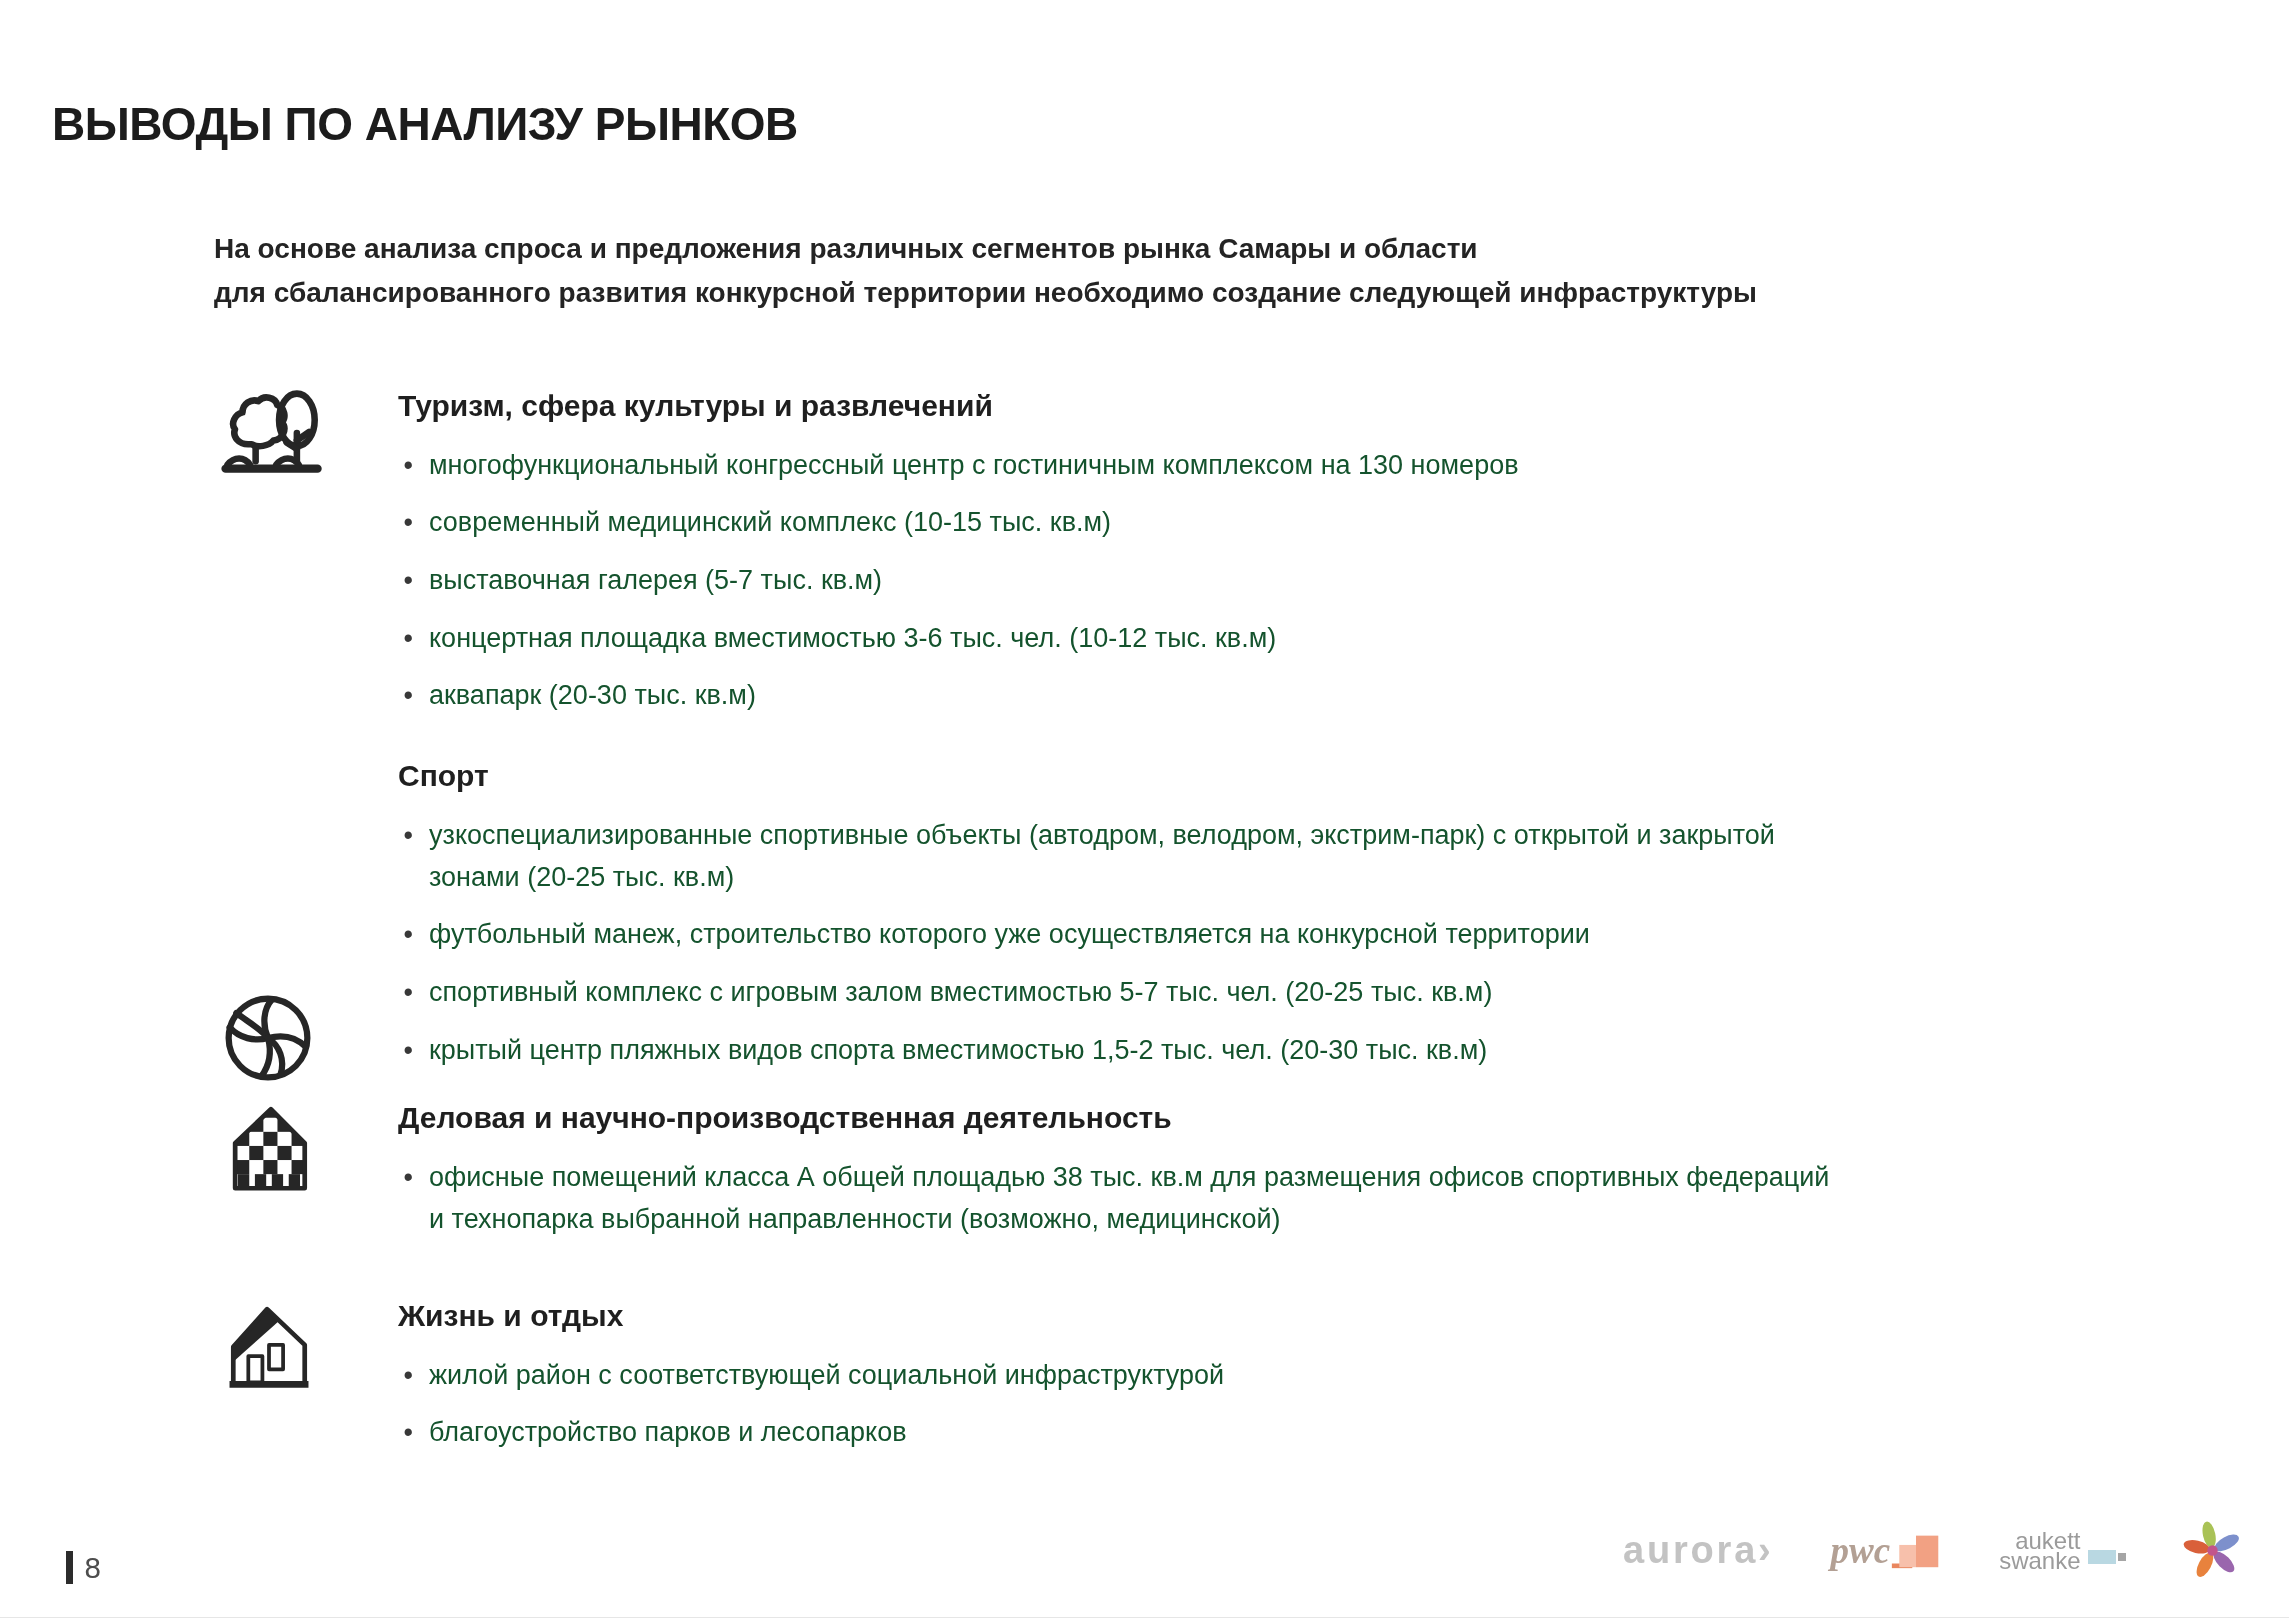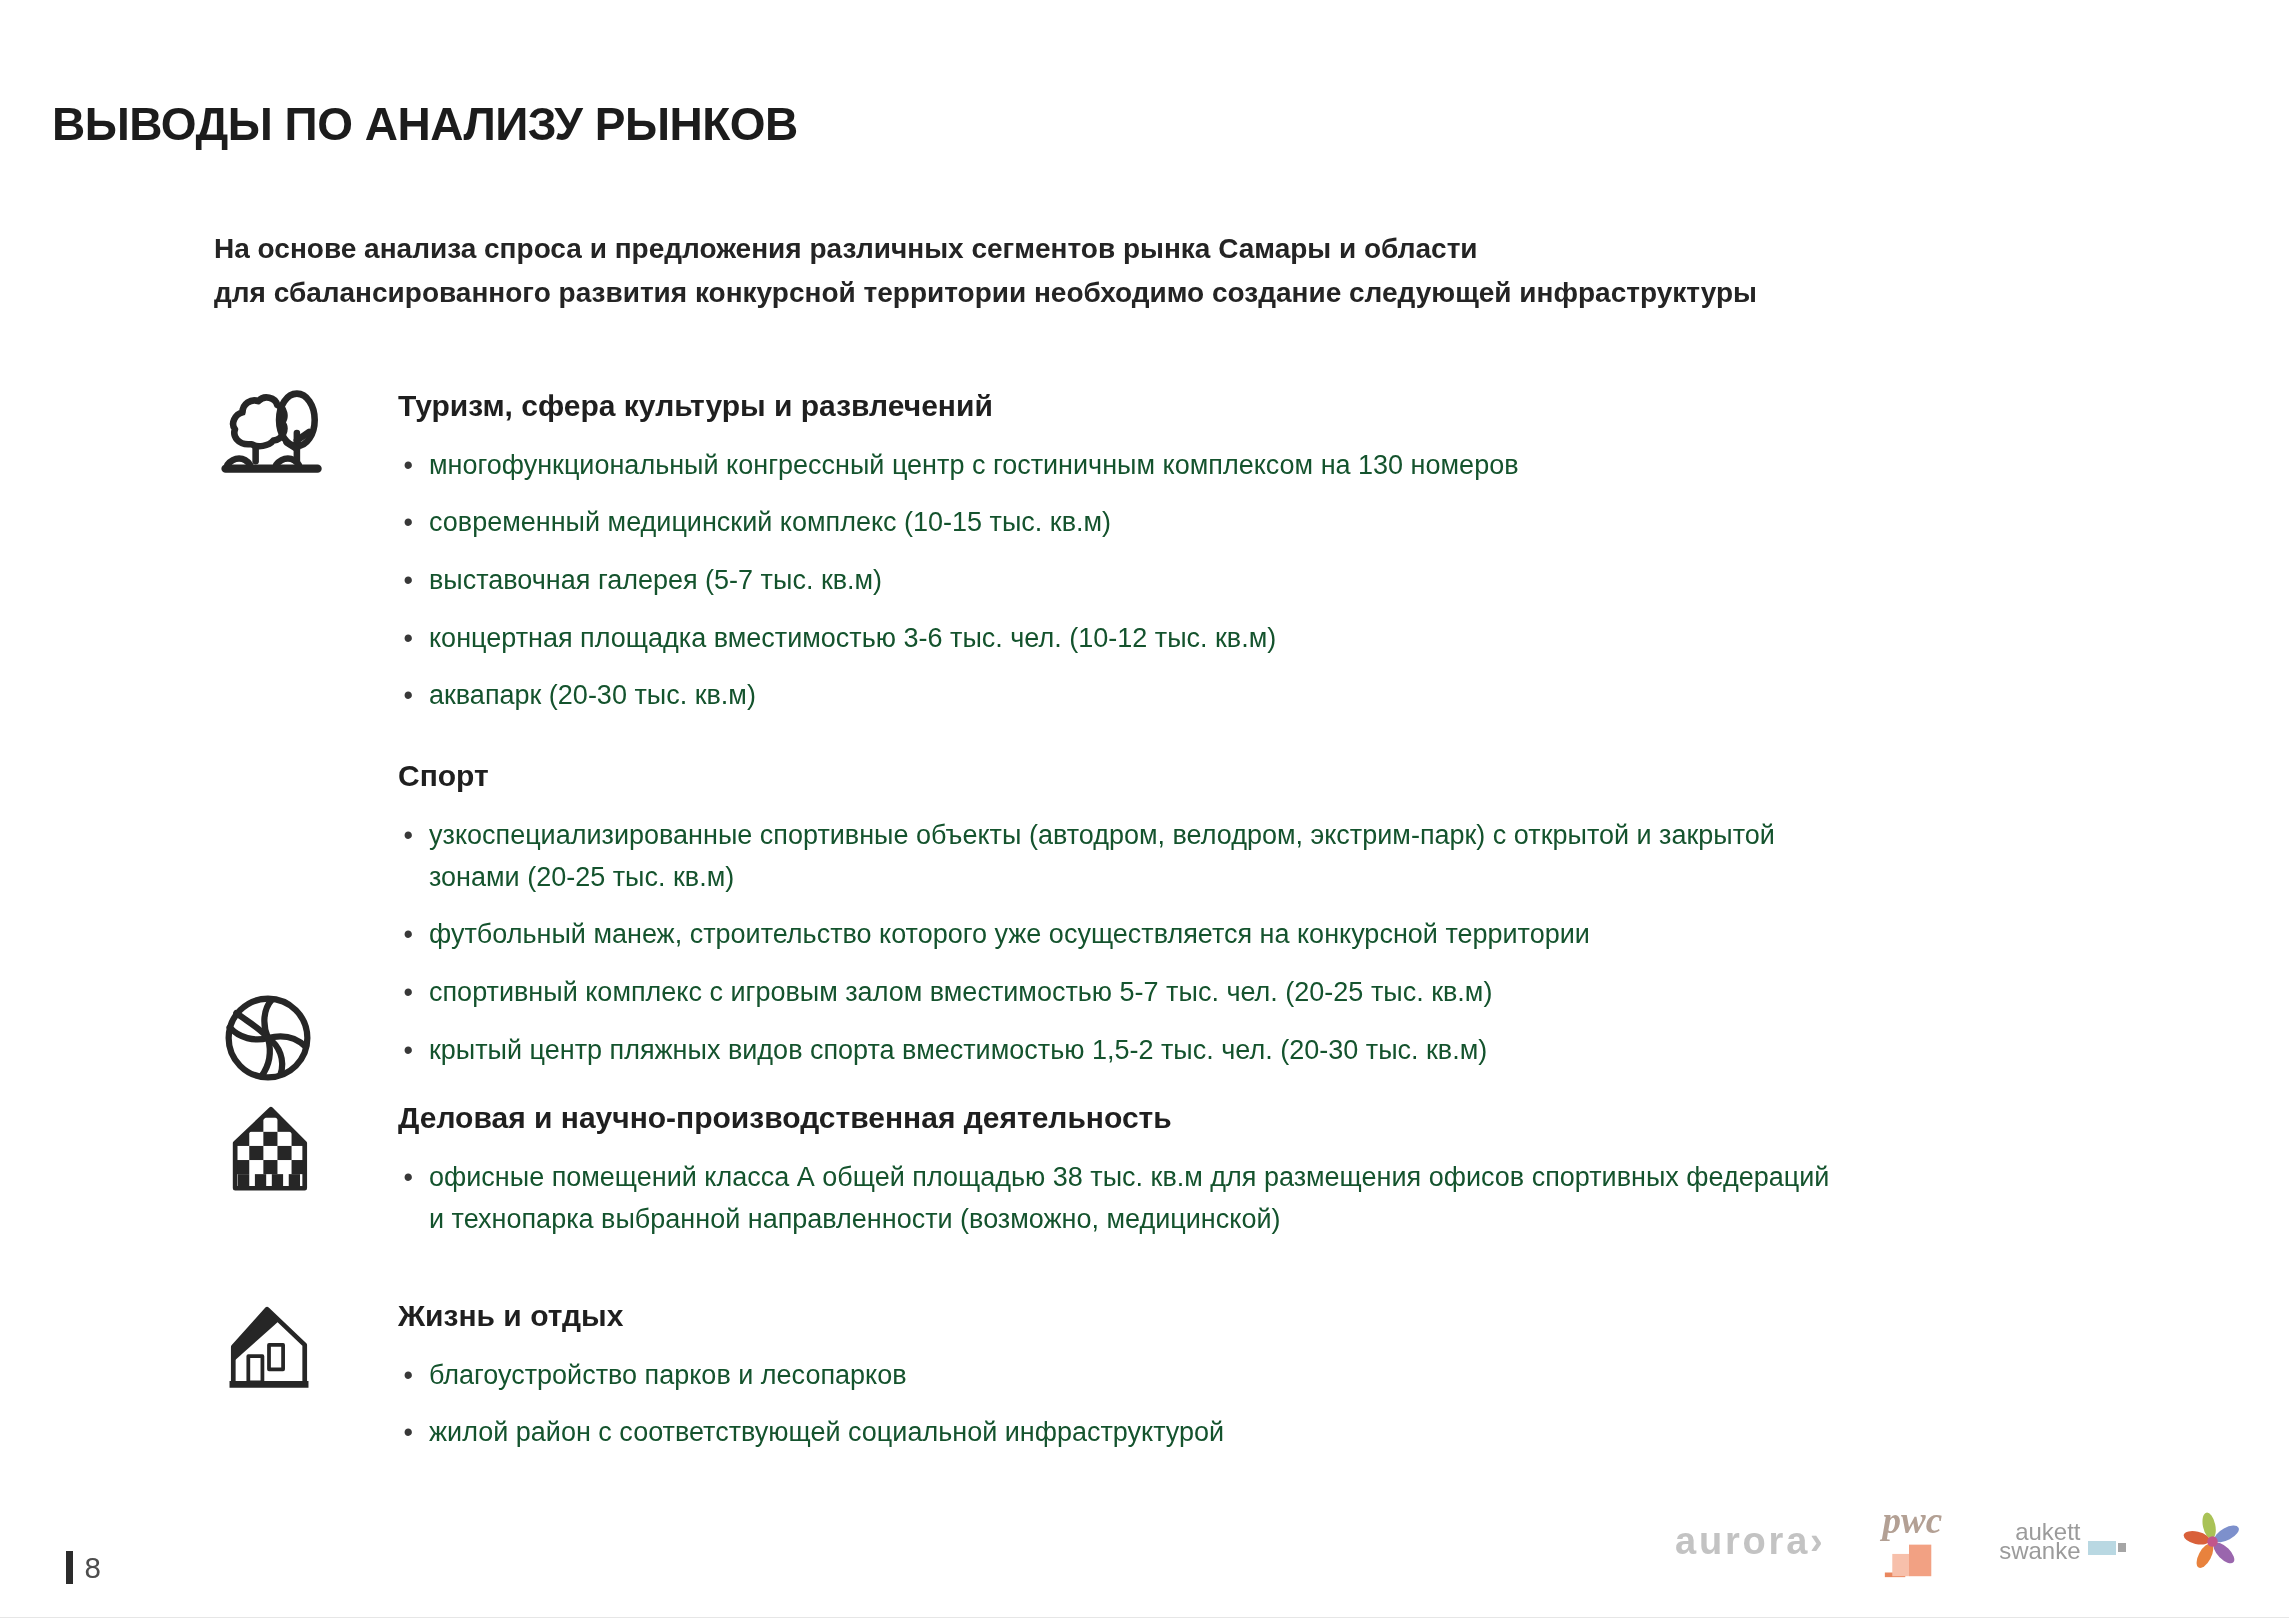--- a/index.html
+++ b/index.html
@@ -50,21 +50,21 @@
   .footer-bar{width:6.5px;height:33px;background:#2c2c2c;margin-right:12px;}
   .page-number{font-size:29.5px;color:#4d4d4d;line-height:33px;}
 
   .footer-logos{
     position:absolute;right:48px;bottom:37px;
     display:flex;align-items:center;gap:57px;
   }
   .logo-aurora{
     font-size:38px;color:#c3c3c3;letter-spacing:2.8px;font-weight:700;
   }
-  .logo-pwc{display:flex;align-items:flex-start;flex-direction:column;}
+  .logo-pwc{display:flex;align-items:center;}
   .logo-pwc .pwc-text{
     font-family:"Liberation Serif", serif;font-style:italic;font-weight:700;
     font-size:37px;color:#b3a094;line-height:37px;
   }
   .logo-aukett{display:flex;align-items:center;gap:7.4px;}
   .aukett-text{text-align:right;font-size:24px;line-height:19.4px;color:#9b9b9b;}
   .aukett-block{width:28px;height:14px;background:#b9d8e2;display:inline-block;}
   .aukett-sq{width:8.3px;height:8.3px;background:#a5a5a5;display:inline-block;margin-left:1.8px;}
   .aukett-marks{display:flex;align-items:center;margin-top:13px;}
 </style>
@@ -173,22 +173,22 @@
         <path d="M14 54 L50 14 L62 27 L14 70 Z" fill="#262626"></path>
         <path d="M14 94 L14 54 L50 14 L90 52 L90 94 Z" fill="none" stroke="#262626" stroke-width="5"></path>
         <rect x="30" y="64" width="15" height="28" fill="none" stroke="#262626" stroke-width="4"></rect>
         <rect x="52" y="52" width="15" height="26" fill="none" stroke="#262626" stroke-width="4"></rect>
         <line x1="10" y1="94" x2="94" y2="94" stroke="#262626" stroke-width="7"></line>
       </svg>
     </div>
     <div class="content">
       <h2 class="section-heading">Жизнь и отдых</h2>
       <ul class="bullets">
+        <li>жилой район с соответствующей социальной инфраструктурой</li>
         <li>благоустройство парков и лесопарков</li>
-        <li>жилой район с соответствующей социальной инфраструктурой</li>
       </ul>
     </div>
   </div>
 
   <div class="footer-left">
     <span class="footer-bar"></span>
     <span class="page-number">8</span>
   </div>
 
   <div class="footer-logos">

